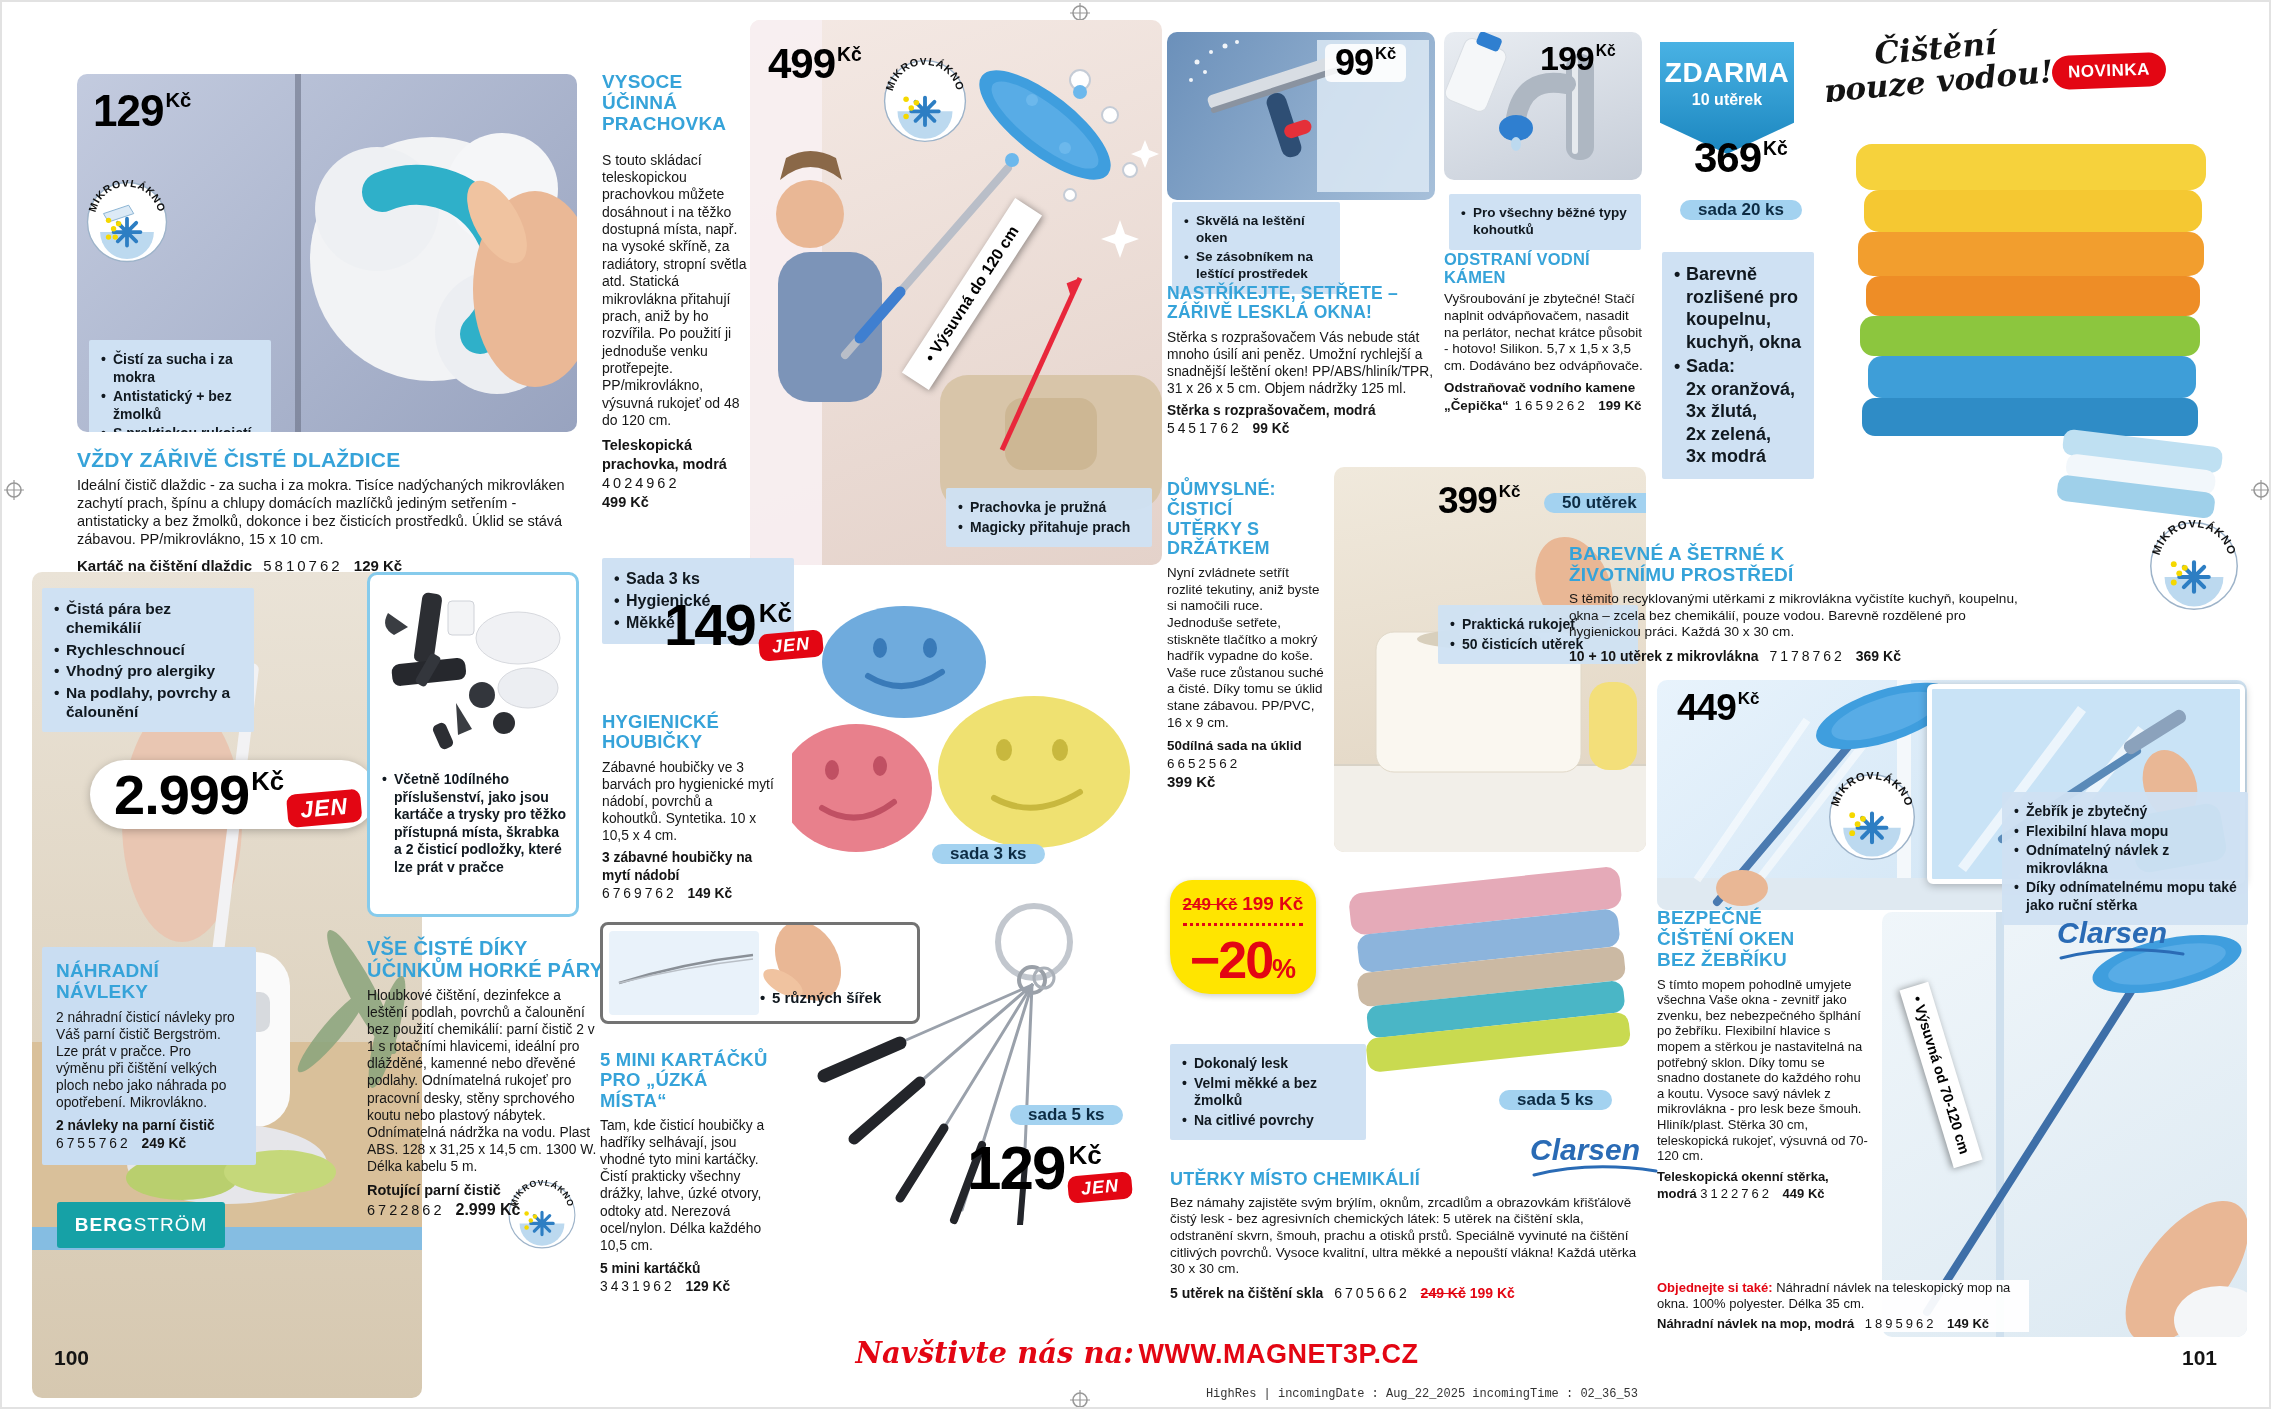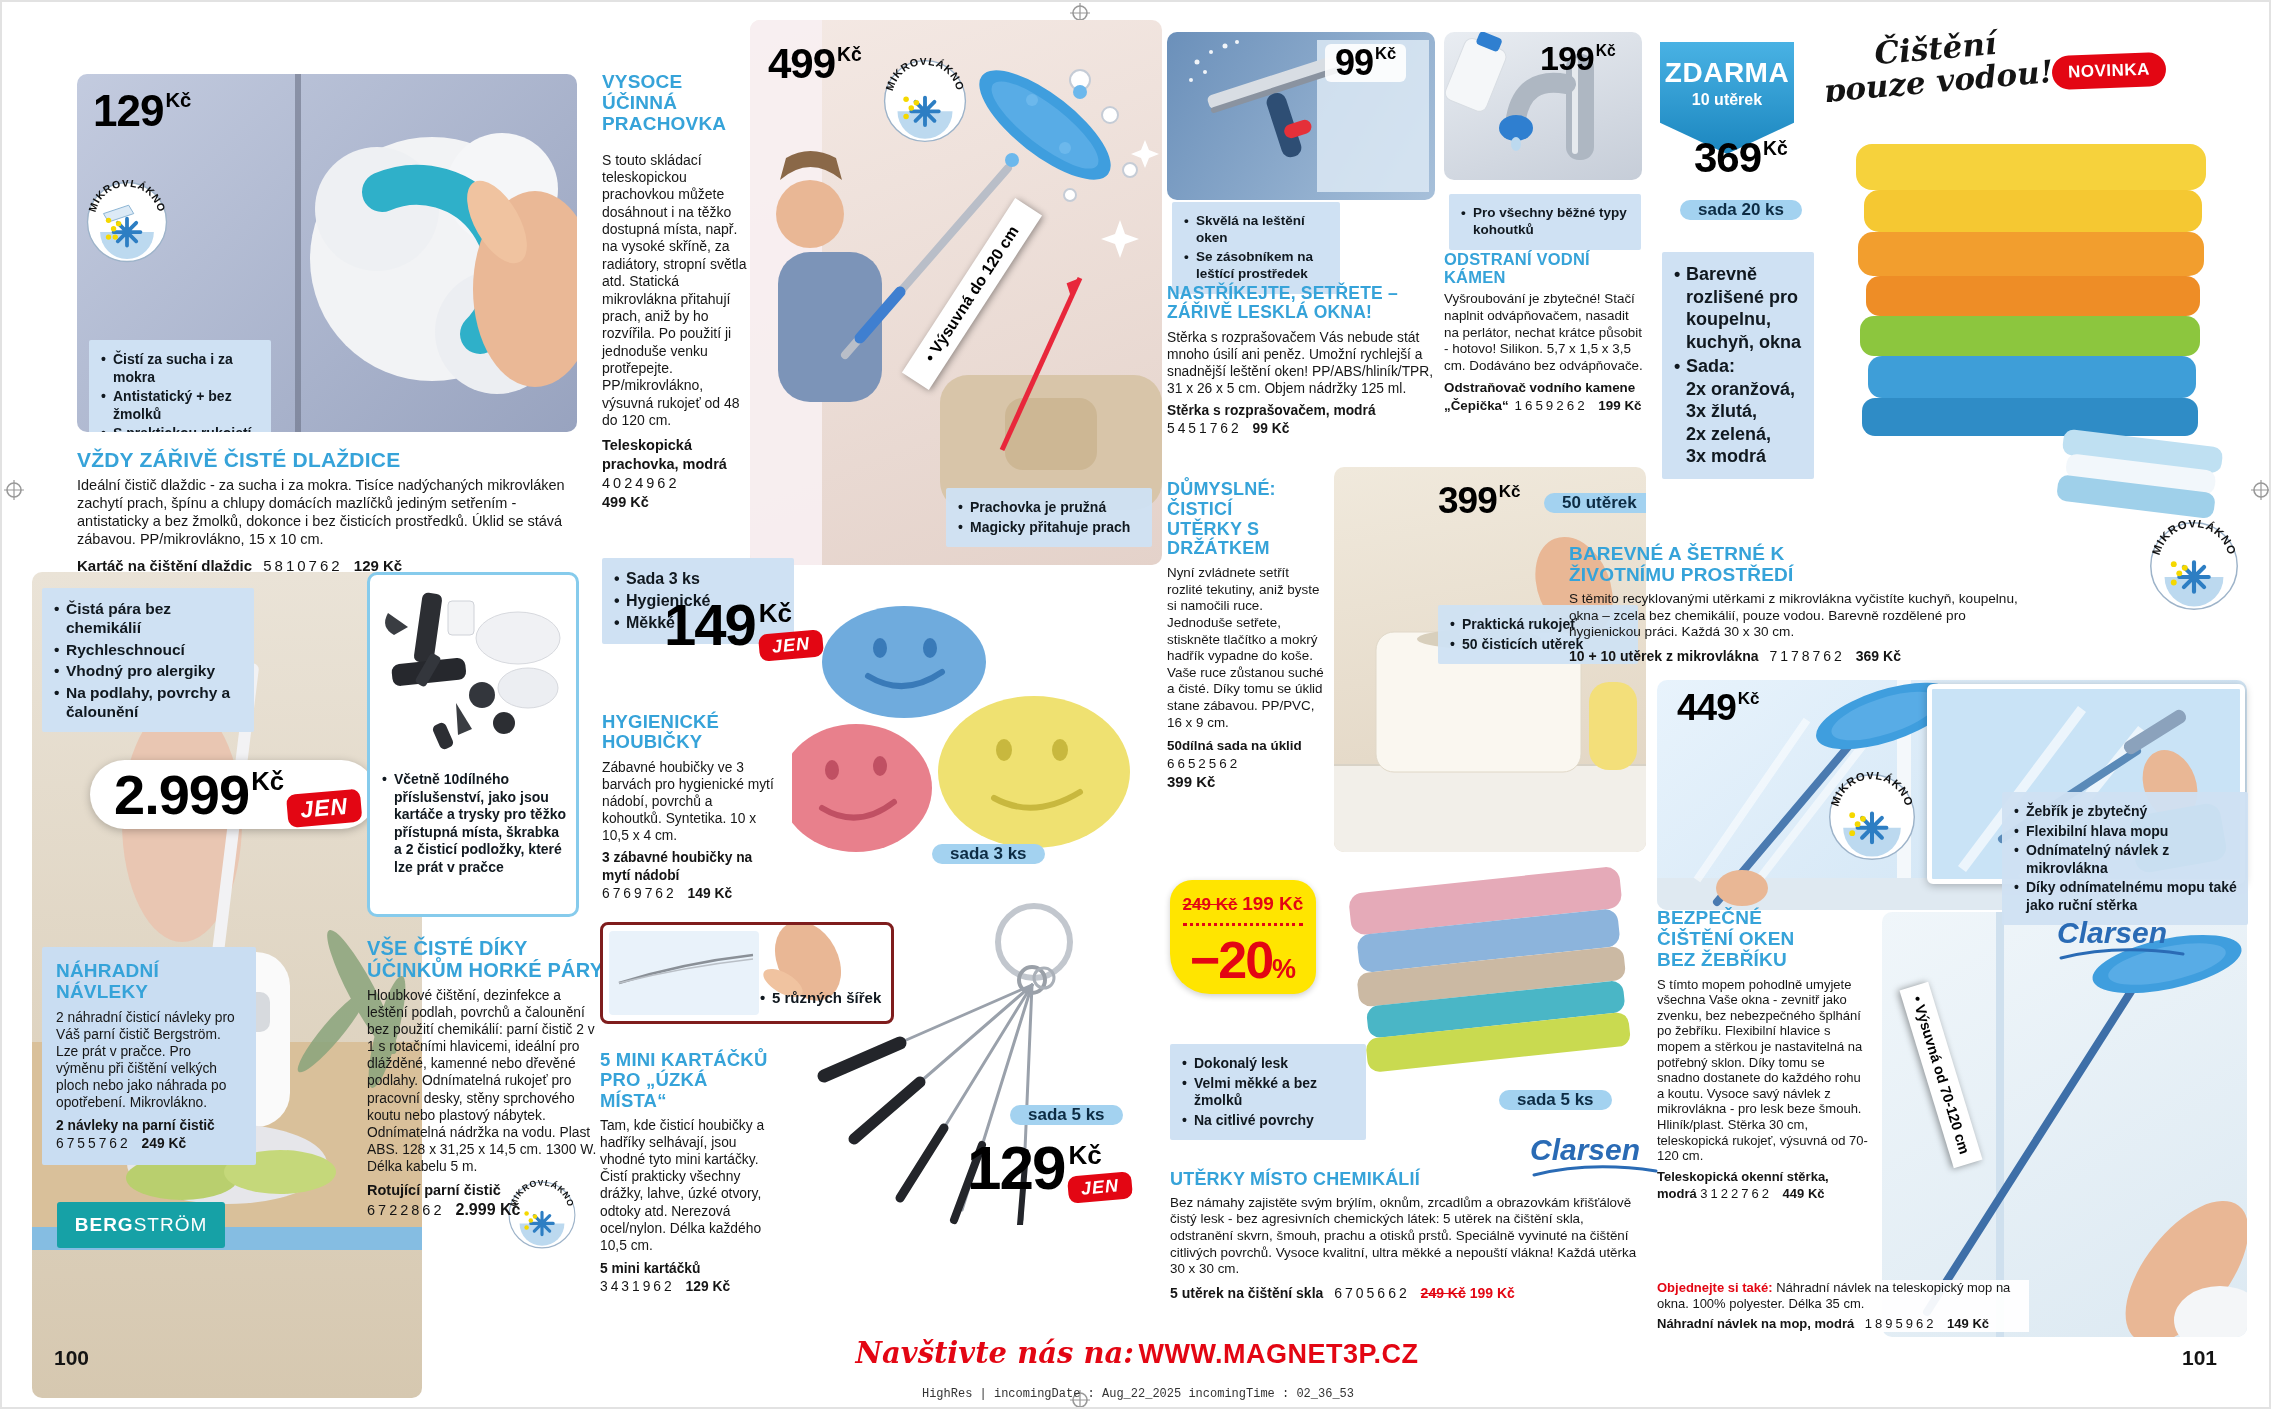--- a/index.html
+++ b/index.html
@@ -319,21 +319,21 @@
   <div class="abs" style="left:600px;top:710px;width:172px">
     <div class="h1" style="font-size:18.5px">HYGIENICKÉ HOUBIČKY</div>
     <div class="body" style="font-size:13.8px;margin-top:6px">Zábavné houbičky ve 3 barvách pro hygienické mytí nádobí, povrchů a kohoutků. Syntetika. 10 x 10,5 x 4 cm.</div>
     <div class="prodline" style="margin-top:5px;font-size:13.8px">
       <span class="prod">3 zábavné houbičky na mytí nádobí</span><br>
       <span class="code" style="margin-left:0">6769762</span>
       <span class="pp">149 Kč</span>
     </div>
   </div>
 
-  <div class="abs" style="left:598px;top:920px;width:294px;height:102px;background:#fff;border:3px solid #7f1d1d;border-radius:8px">
+  <div class="abs" style="left:598px;top:920px;width:320px;height:102px;background:#fff;border:3px solid #737373;border-radius:8px">
     <svg width="288" height="96" viewBox="0 0 288 96">
       <rect x="6" y="6" width="150" height="84" rx="4" fill="#e9f2fa"></rect>
       <path d="M16,58 Q80,38 150,30" stroke="#8a9097" stroke-width="2.5" fill="none"></path>
       <path d="M16,58 Q80,42 150,34" stroke="#b9bfc6" stroke-width="1.5" fill="none"></path>
       <ellipse cx="205" cy="36" rx="30" ry="42" fill="#e9b795" transform="rotate(-28 205 36)"></ellipse>
       <ellipse cx="180" cy="58" rx="10" ry="22" fill="#f0c3a0" transform="rotate(-60 180 58)"></ellipse>
     </svg>
     <div class="abs bul" style="left:155px;top:62px;background:transparent;padding:0;font-size:15px;white-space:nowrap">
       <div class="b">5 různých šířek</div>
     </div>
@@ -678,15 +678,15 @@
       <span class="pp">149 Kč</span>
     </div>
   </div>
 
   <div class="abs" style="left:815px;top:1336px;width:640px;text-align:center;white-space:nowrap">
     <span class="script" style="color:#e30613;font-size:29px">Navštivte nás na:</span>
     <span style="color:#e30613;font-weight:800;font-size:27px;letter-spacing:.5px">WWW.MAGNET3P.CZ</span>
   </div>
   <div class="abs" style="left:52px;top:1344px;font-size:21px;font-weight:700">100</div>
   <div class="abs" style="left:2180px;top:1344px;font-size:21px;font-weight:700">101</div>
-  <div class="abs" style="left:636px;top:1385px;width:1000px;text-align:center;font-family:'Liberation Mono',monospace;font-size:12px;color:#333">HighRes | incomingDate : Aug_22_2025 incomingTime : 02_36_53</div>
+  <div class="abs" style="left:636px;top:1385px;width:1000px;text-align:right;font-family:'Liberation Mono',monospace;font-size:12px;color:#333">HighRes | incomingDate : Aug_22_2025 incomingTime : 02_36_53</div>
 
 </div>
 
 </body></html>

